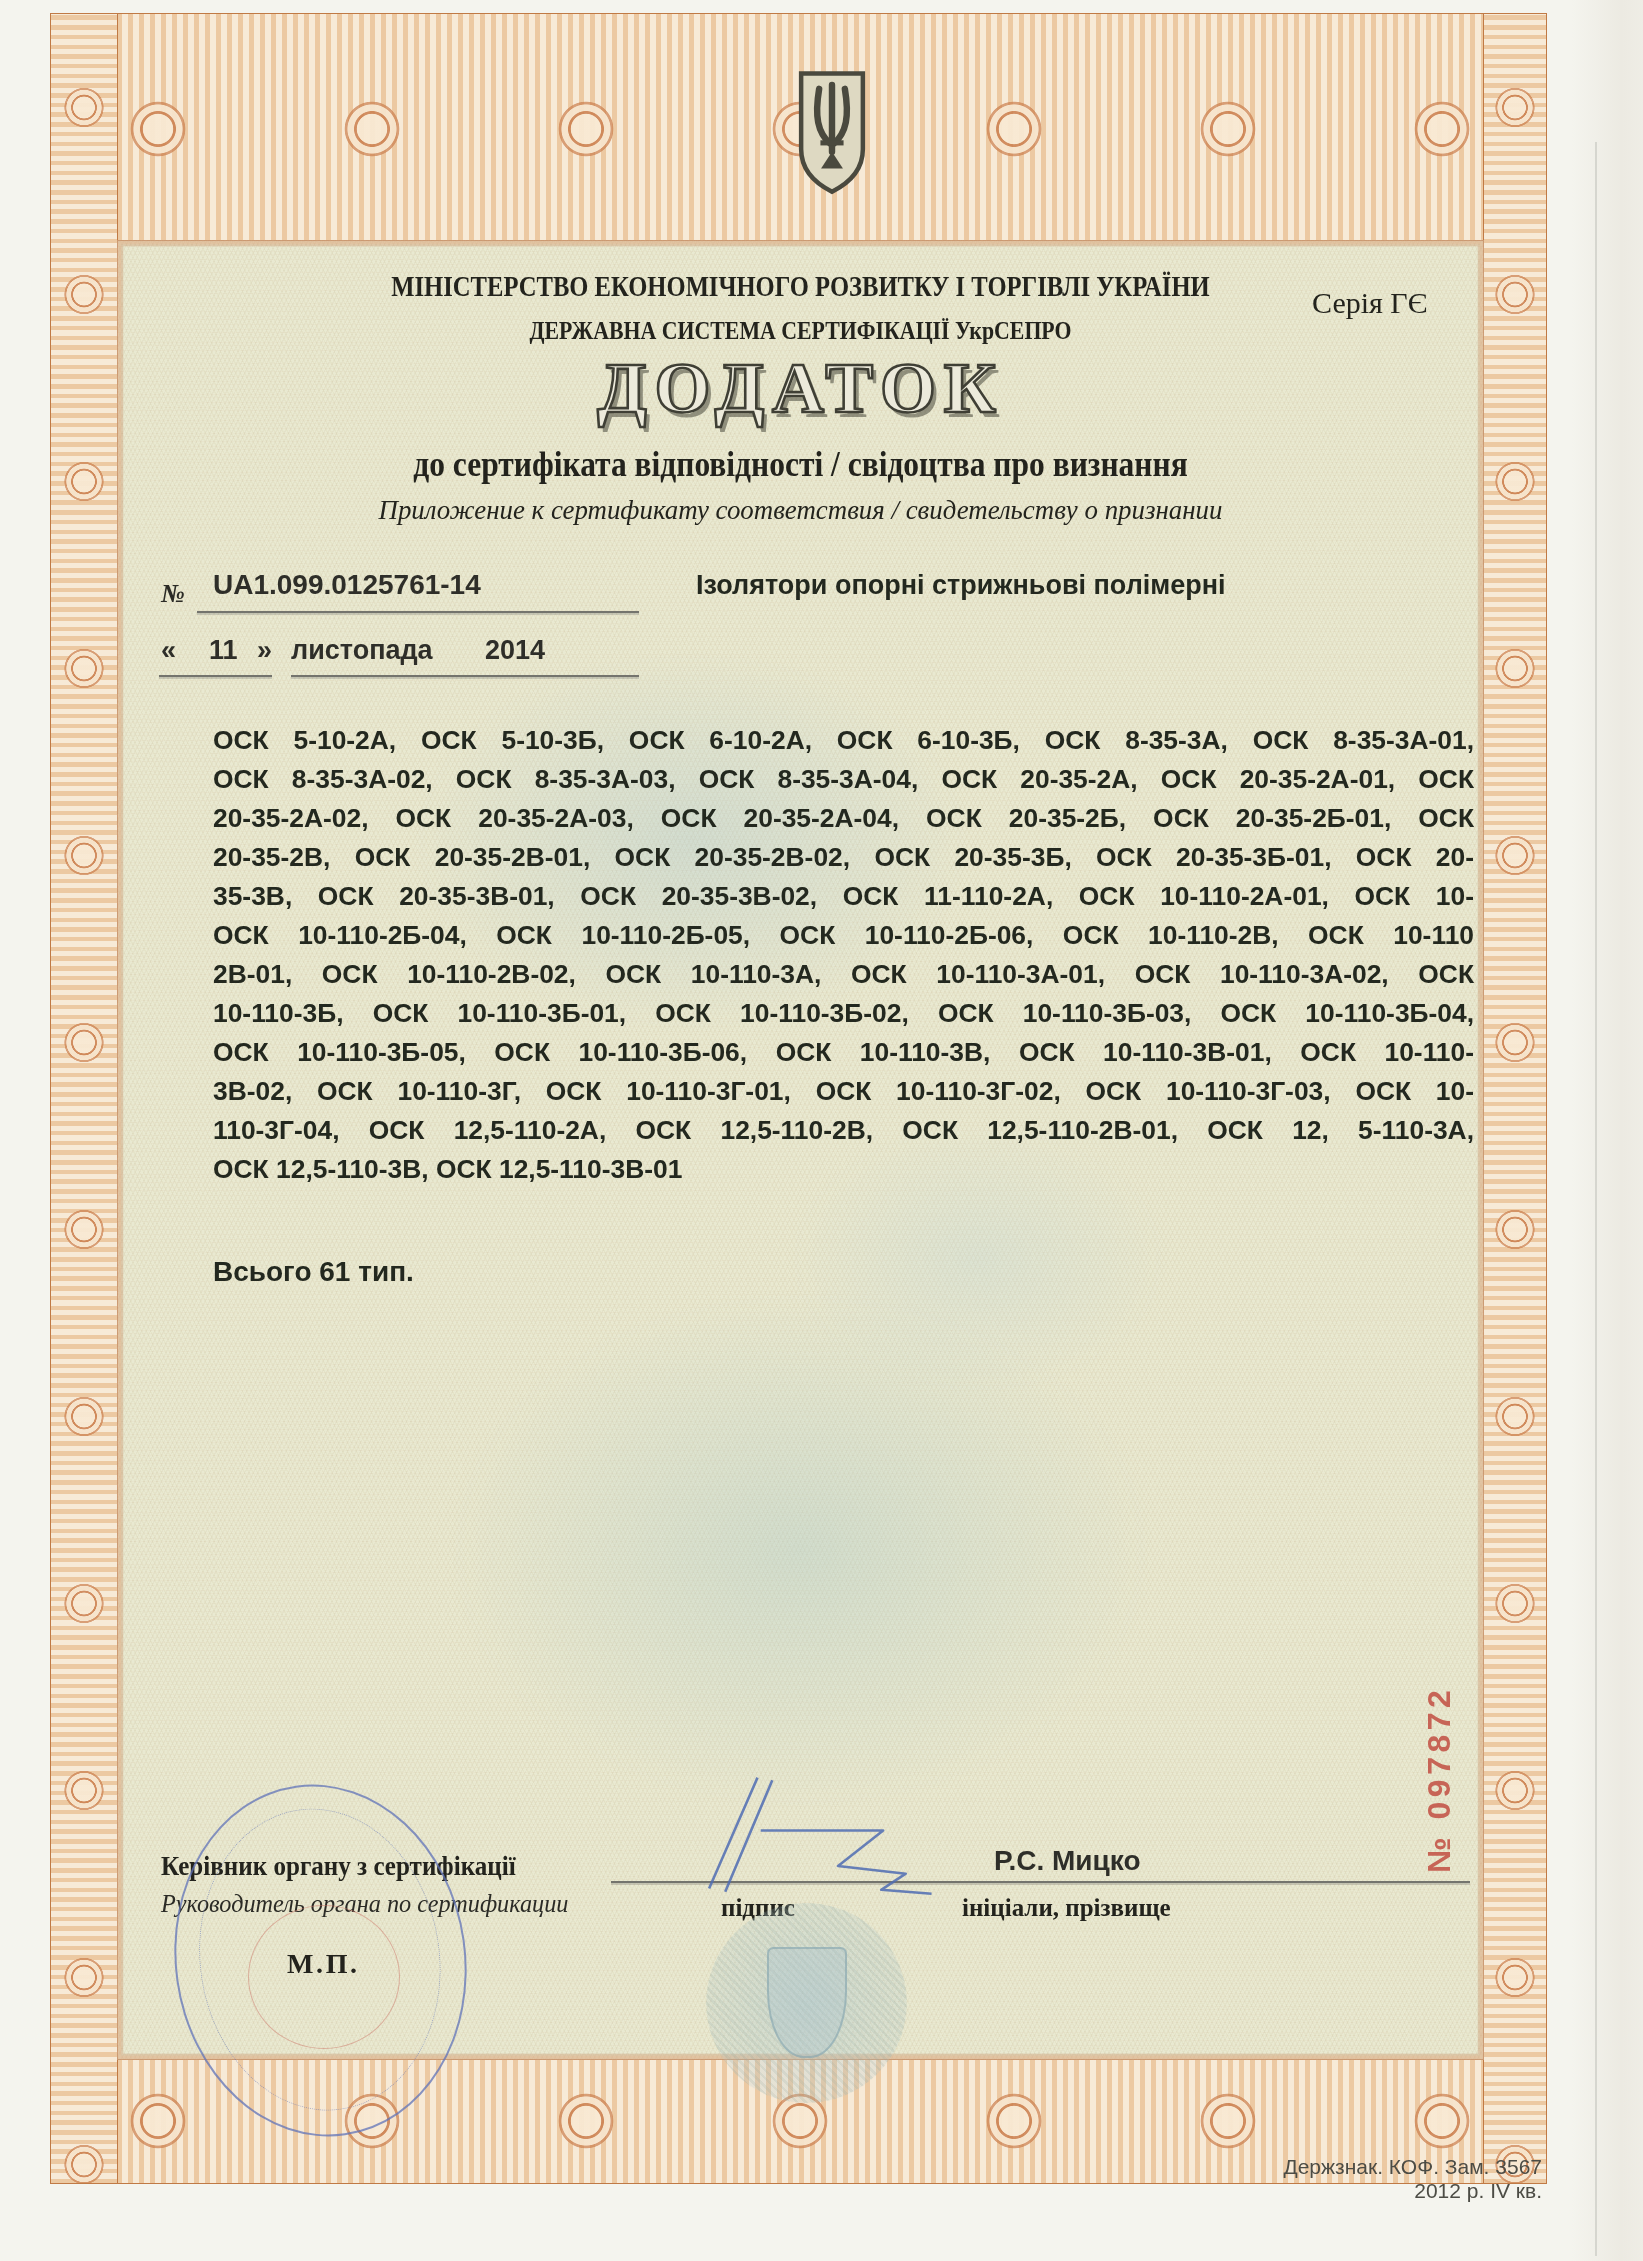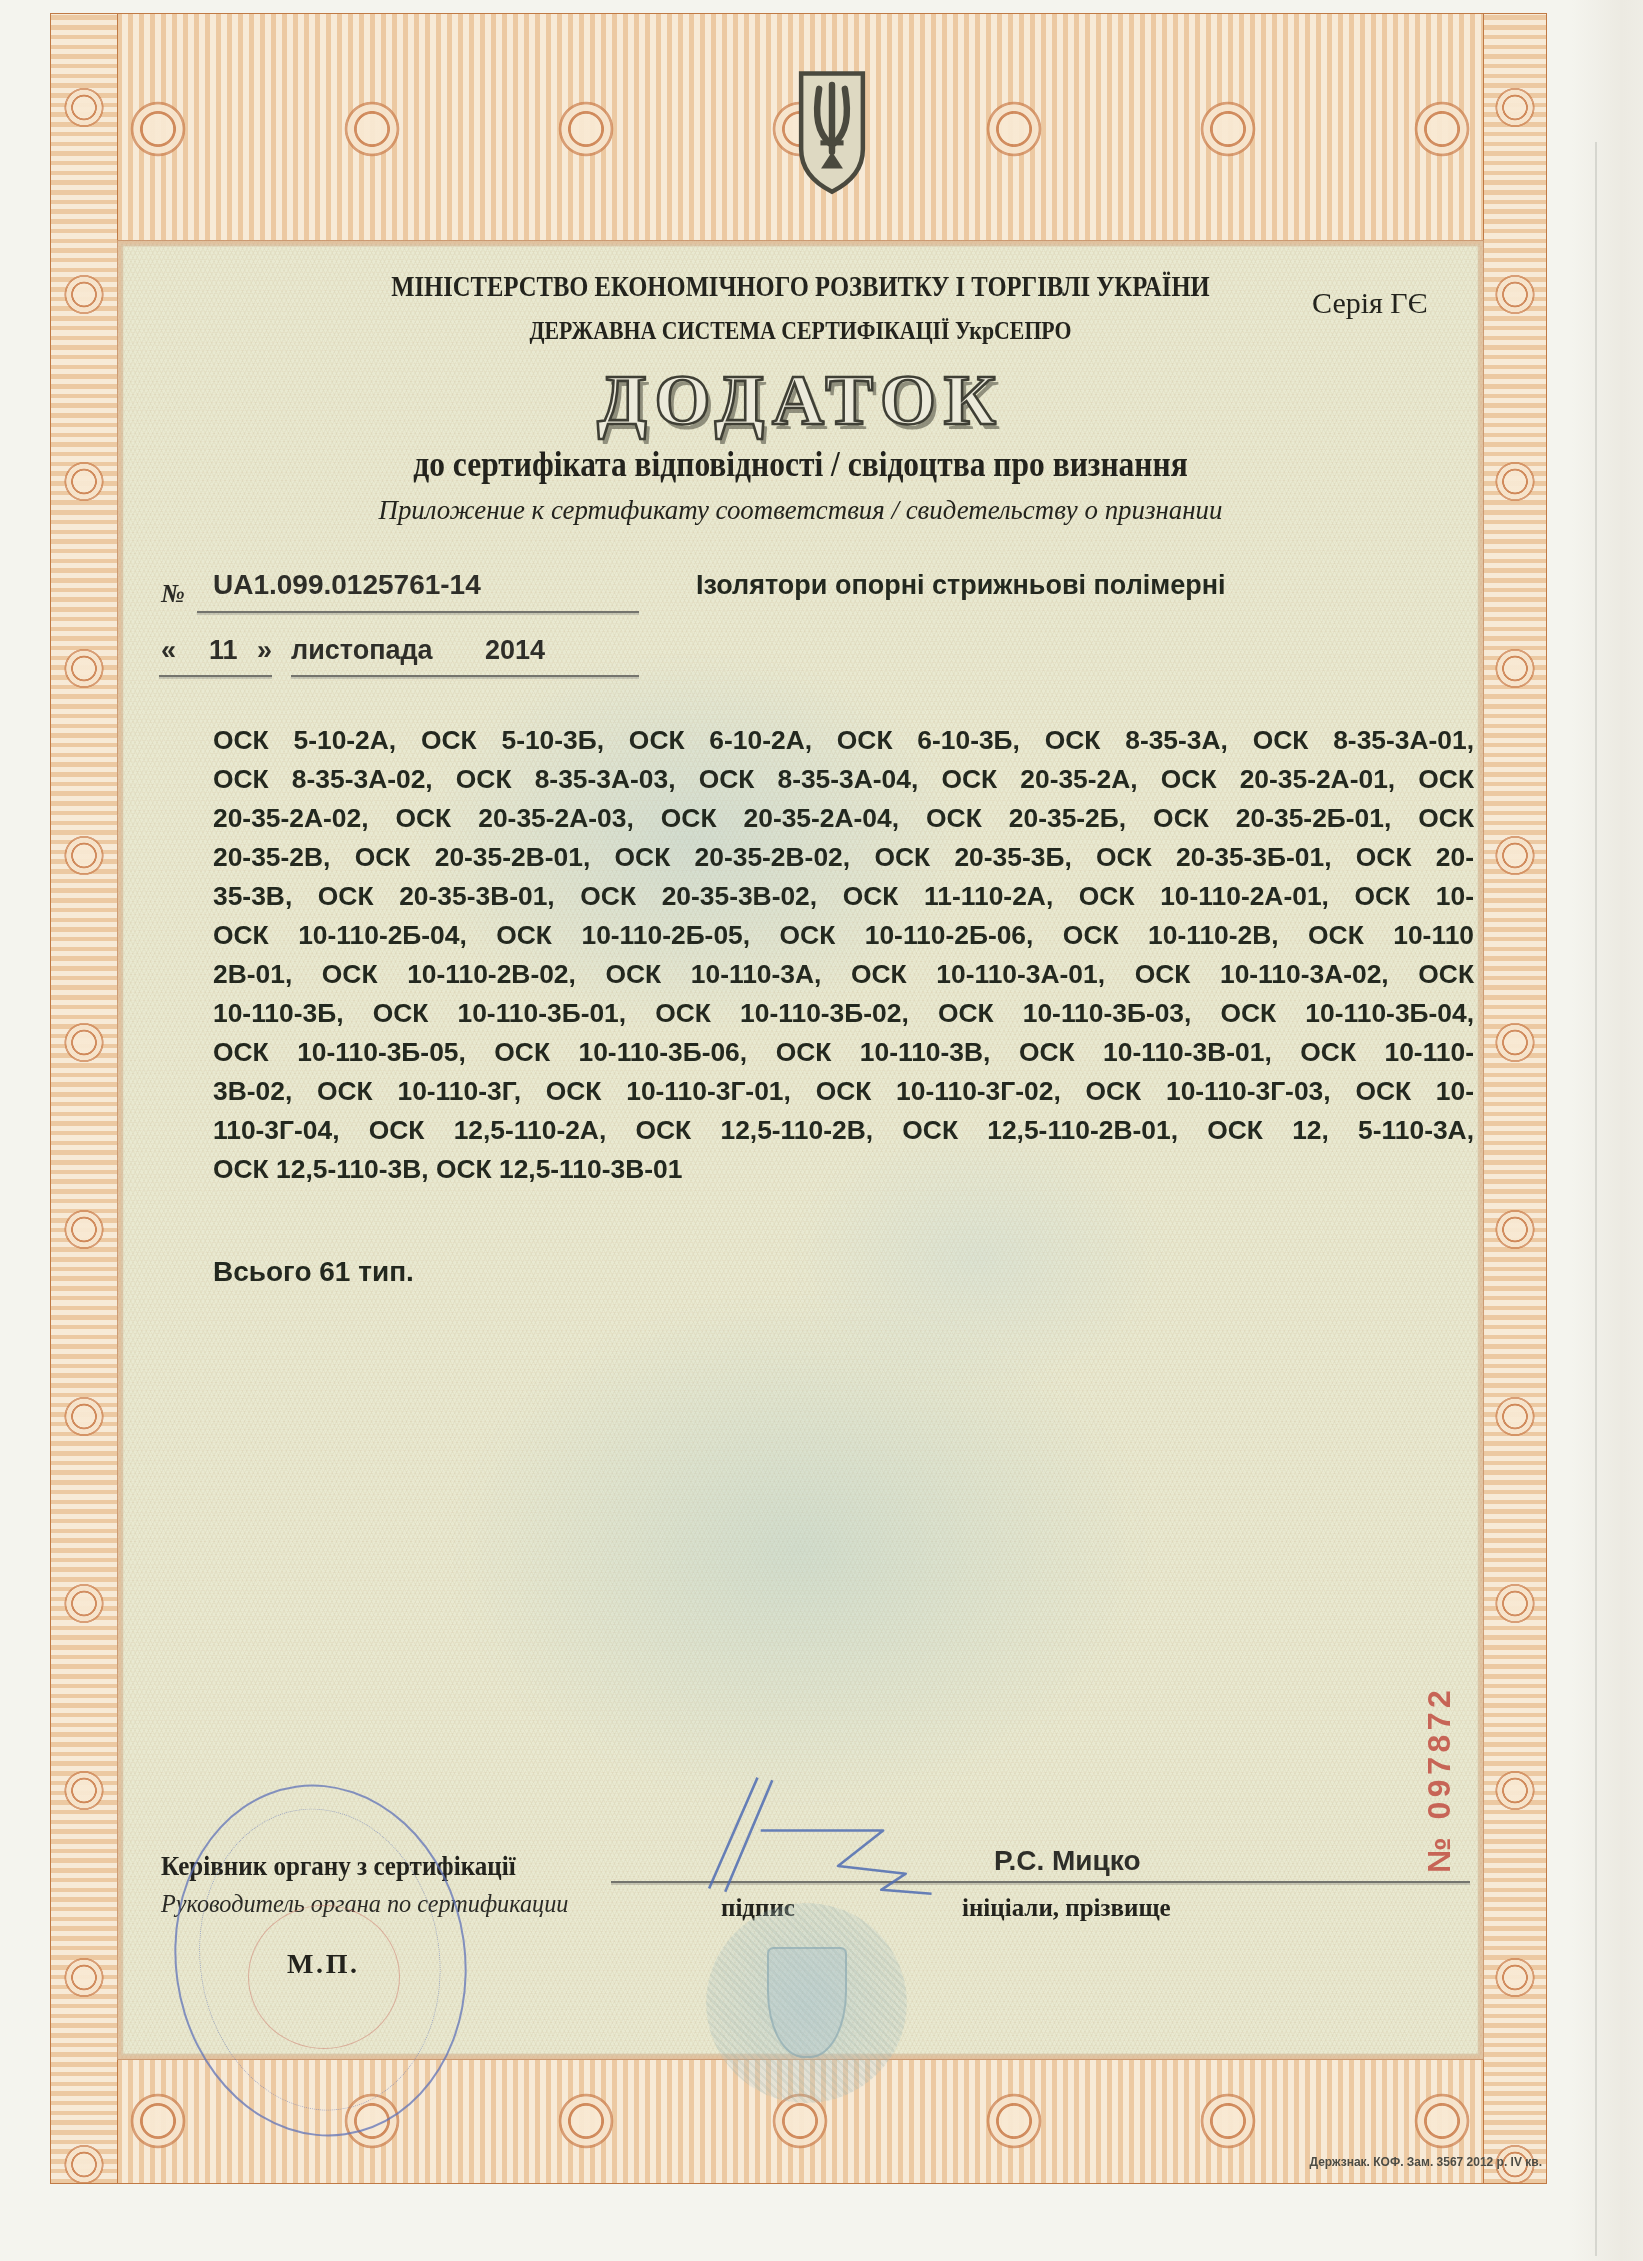--- a/index.html
+++ b/index.html
@@ -52,21 +52,21 @@
       repeating-linear-gradient(-63deg, rgba(158,126,96,.07) 0 1.3px, rgba(255,255,255,0) 1.3px 3.9px),
       repeating-linear-gradient(0deg, rgba(208,160,120,.05) 0 0.6px, rgba(255,255,255,0) 0.6px 2.6px);}
   
   .serif{font-family:"Liberation Serif",serif;}
   .center-line{left:117px;width:1367px;text-align:center;color:#23231d;line-height:1;}
   #ministry-line1{top:271px;font-size:30px;font-weight:bold;transform:scaleX(.82);}
   #ministry-line2{top:318px;font-size:26px;font-weight:bold;transform:scaleX(.84);}
   #series-label{left:1312px;top:266px;font-size:30px;font-weight:normal;color:#23231d;margin-top:20px;}
   #doc-title{top:352px;font-size:72px;font-weight:bold;letter-spacing:7.7px;
     color:#eceadb;-webkit-text-stroke:2.6px #3f3f35;
-    text-shadow:3.9px 4.5px 0 rgba(72,72,60,.55);margin-top:12px;}
+    text-shadow:3.9px 4.5px 0 rgba(72,72,60,.55);}
   #subtitle-uk{top:447px;font-size:35px;font-weight:bold;transform:scaleX(.9);}
   #subtitle-ru{top:496px;font-size:28px;font-style:italic;transform:scaleX(.96);}
   #number-label{left:161px;top:579px;font-size:26px;font-weight:bold;font-style:italic;color:#2b2b26;}
   #number-value{left:213px;top:569px;font-size:28px;font-weight:bold;color:#2e2e29;}
   .rule{border-bottom:2.6px solid #74746d;box-shadow:0 1.9px 0 rgba(130,130,124,.35);height:0;}
   #number-rule{left:197px;top:611px;width:442px;}
   #product-title{left:696px;top:570px;font-size:27px;font-weight:bold;color:#23281f;}
   .datepart{top:635px;font-size:27px;font-weight:bold;color:#2e2e29;}
   #date-qo{left:161px;} #date-day{left:201px;margin-left:8px;} #date-qc{left:257px;}
   #date-month{left:291px;} #date-year{left:485px;text-align:right;}
@@ -98,21 +98,21 @@
       repeating-linear-gradient(45deg, rgba(150,170,160,.18) 0 2.6px, rgba(255,255,255,0) 2.6px 5.8px),
       radial-gradient(circle, rgba(170,198,204,.45), rgba(170,198,204,.2) 70%, rgba(170,198,204,0) 72%);}
   #watermark-shield{left:767px;top:1947px;width:80px;height:111px;
     border:2.6px solid rgba(130,162,172,.55);
     border-radius:6.4px 6.4px 46% 46% / 6.4px 6.4px 60% 60%;
     background:rgba(168,196,206,.35);box-sizing:border-box;}
   #serial-number{left:1421px;top:1873px;width:232px;height:36px;
     font-size:32px;font-weight:bold;letter-spacing:4.5px;color:#c4574a;opacity:.9;
     transform:rotate(-90deg);transform-origin:0 0;}
   #footer-note{left:1244px;top:2155px;width:298px;text-align:right;
-    font-size:12px;color:#4c4c45;font-weight:bold;}
+    font-size:21px;color:#4c4c45;}
   
   #tryzub{left:792px;top:67px;}
   
   #signature-scribble{left:664px;top:1766px;}
 </style>
 </head>
 <body>
 
 <div id="scan-page" class="abs">
 

